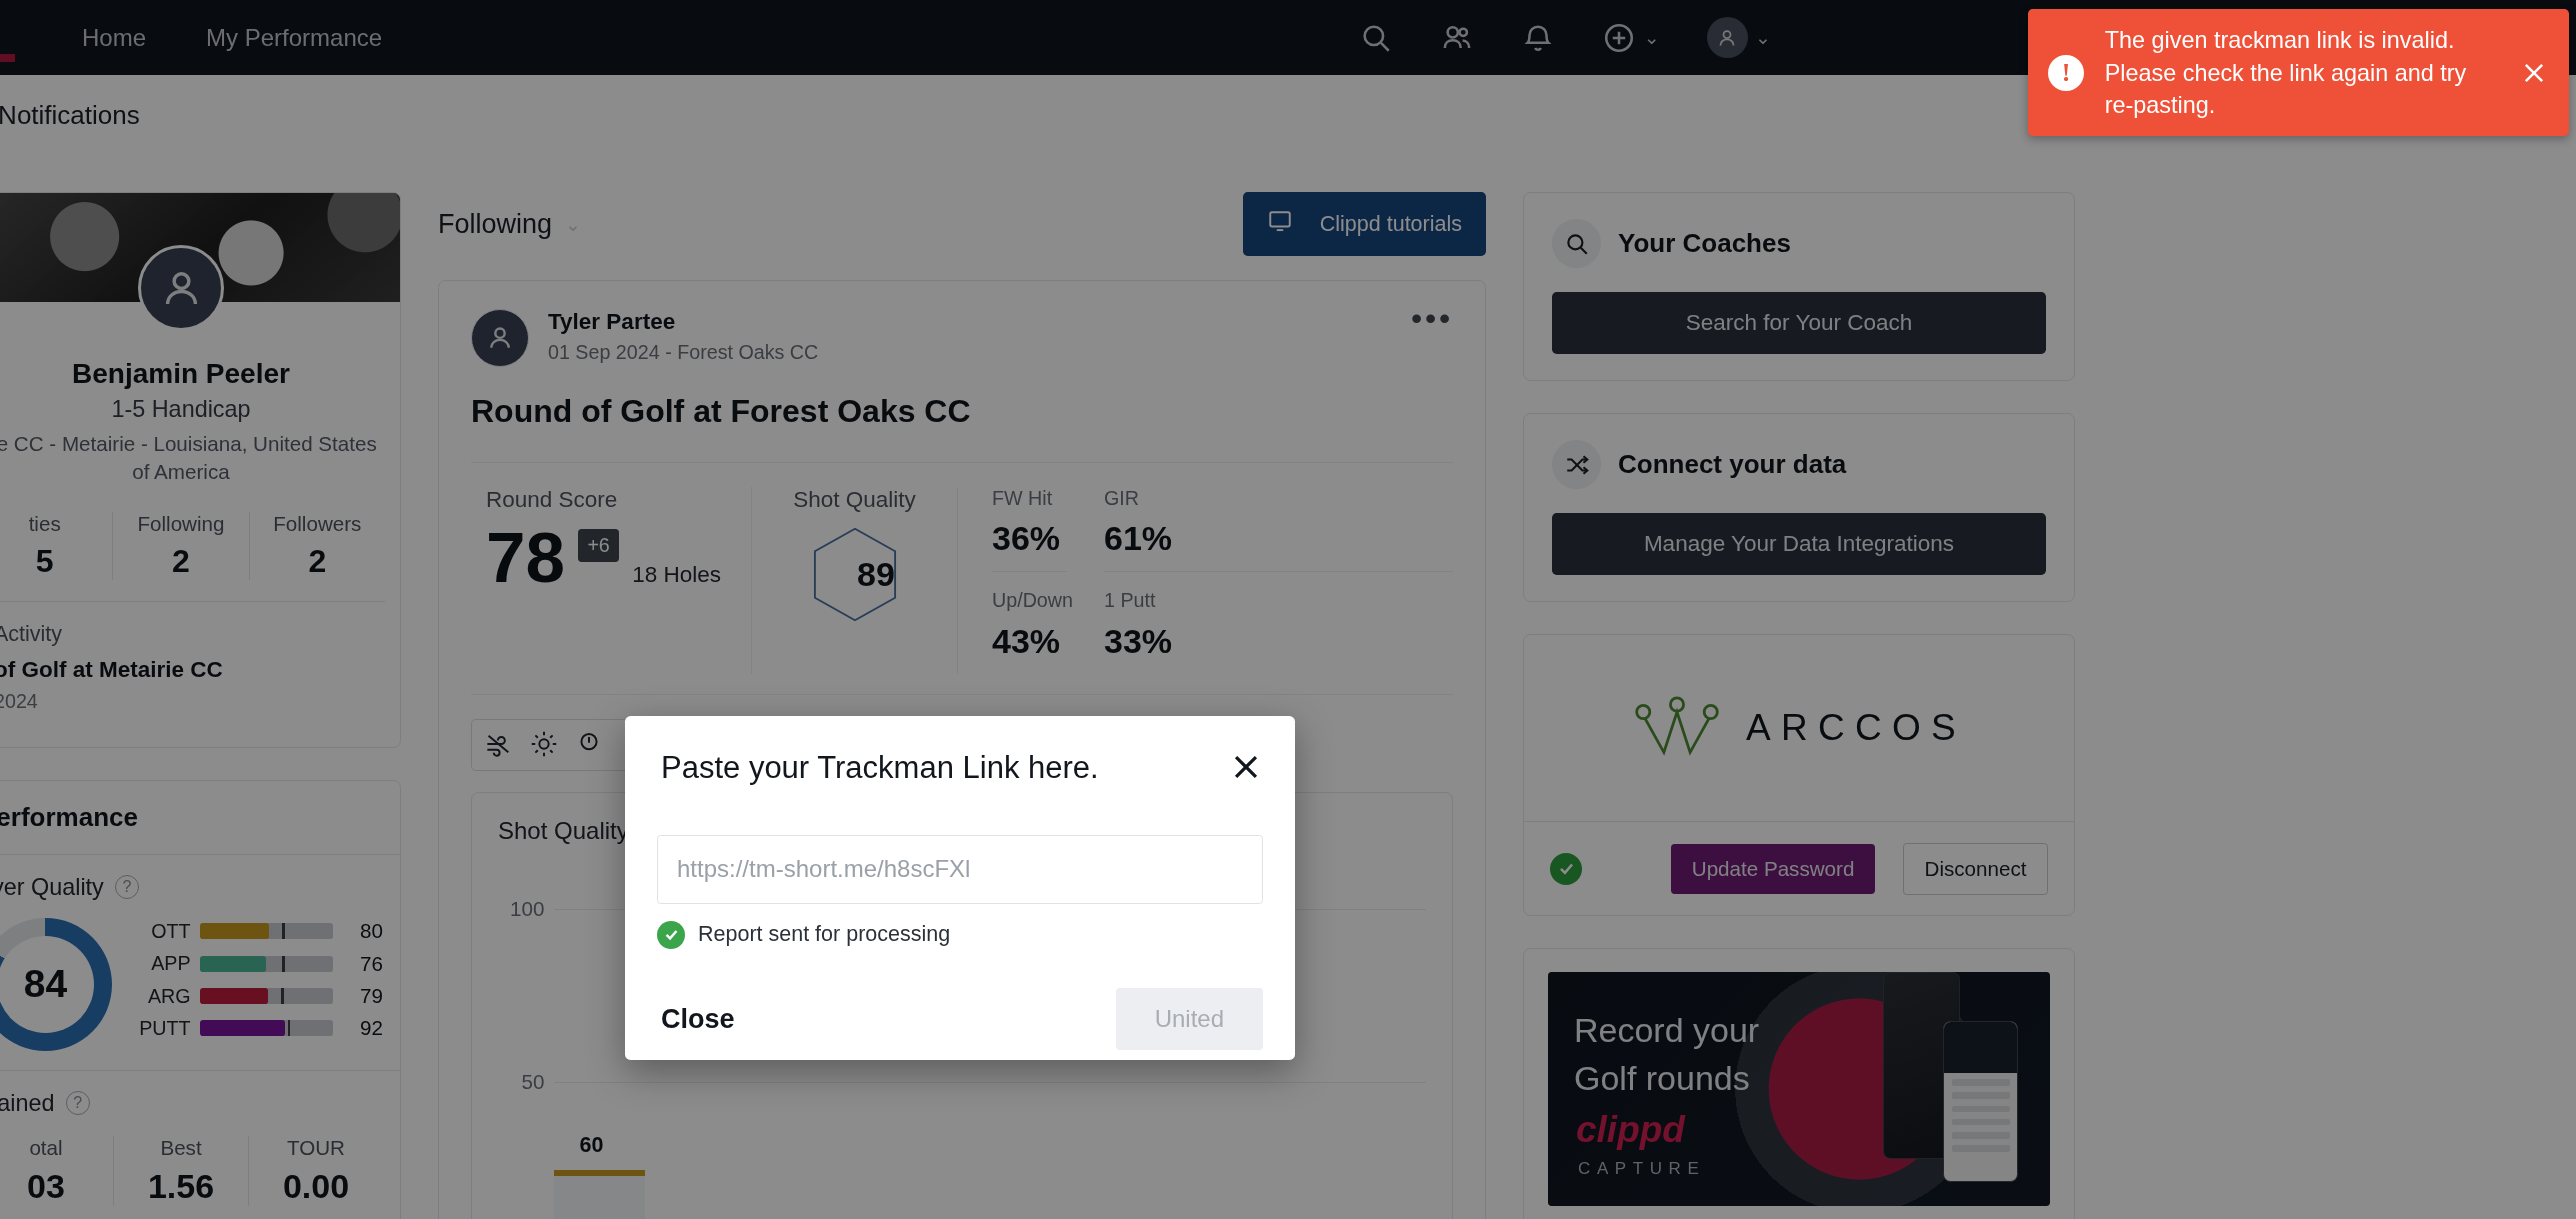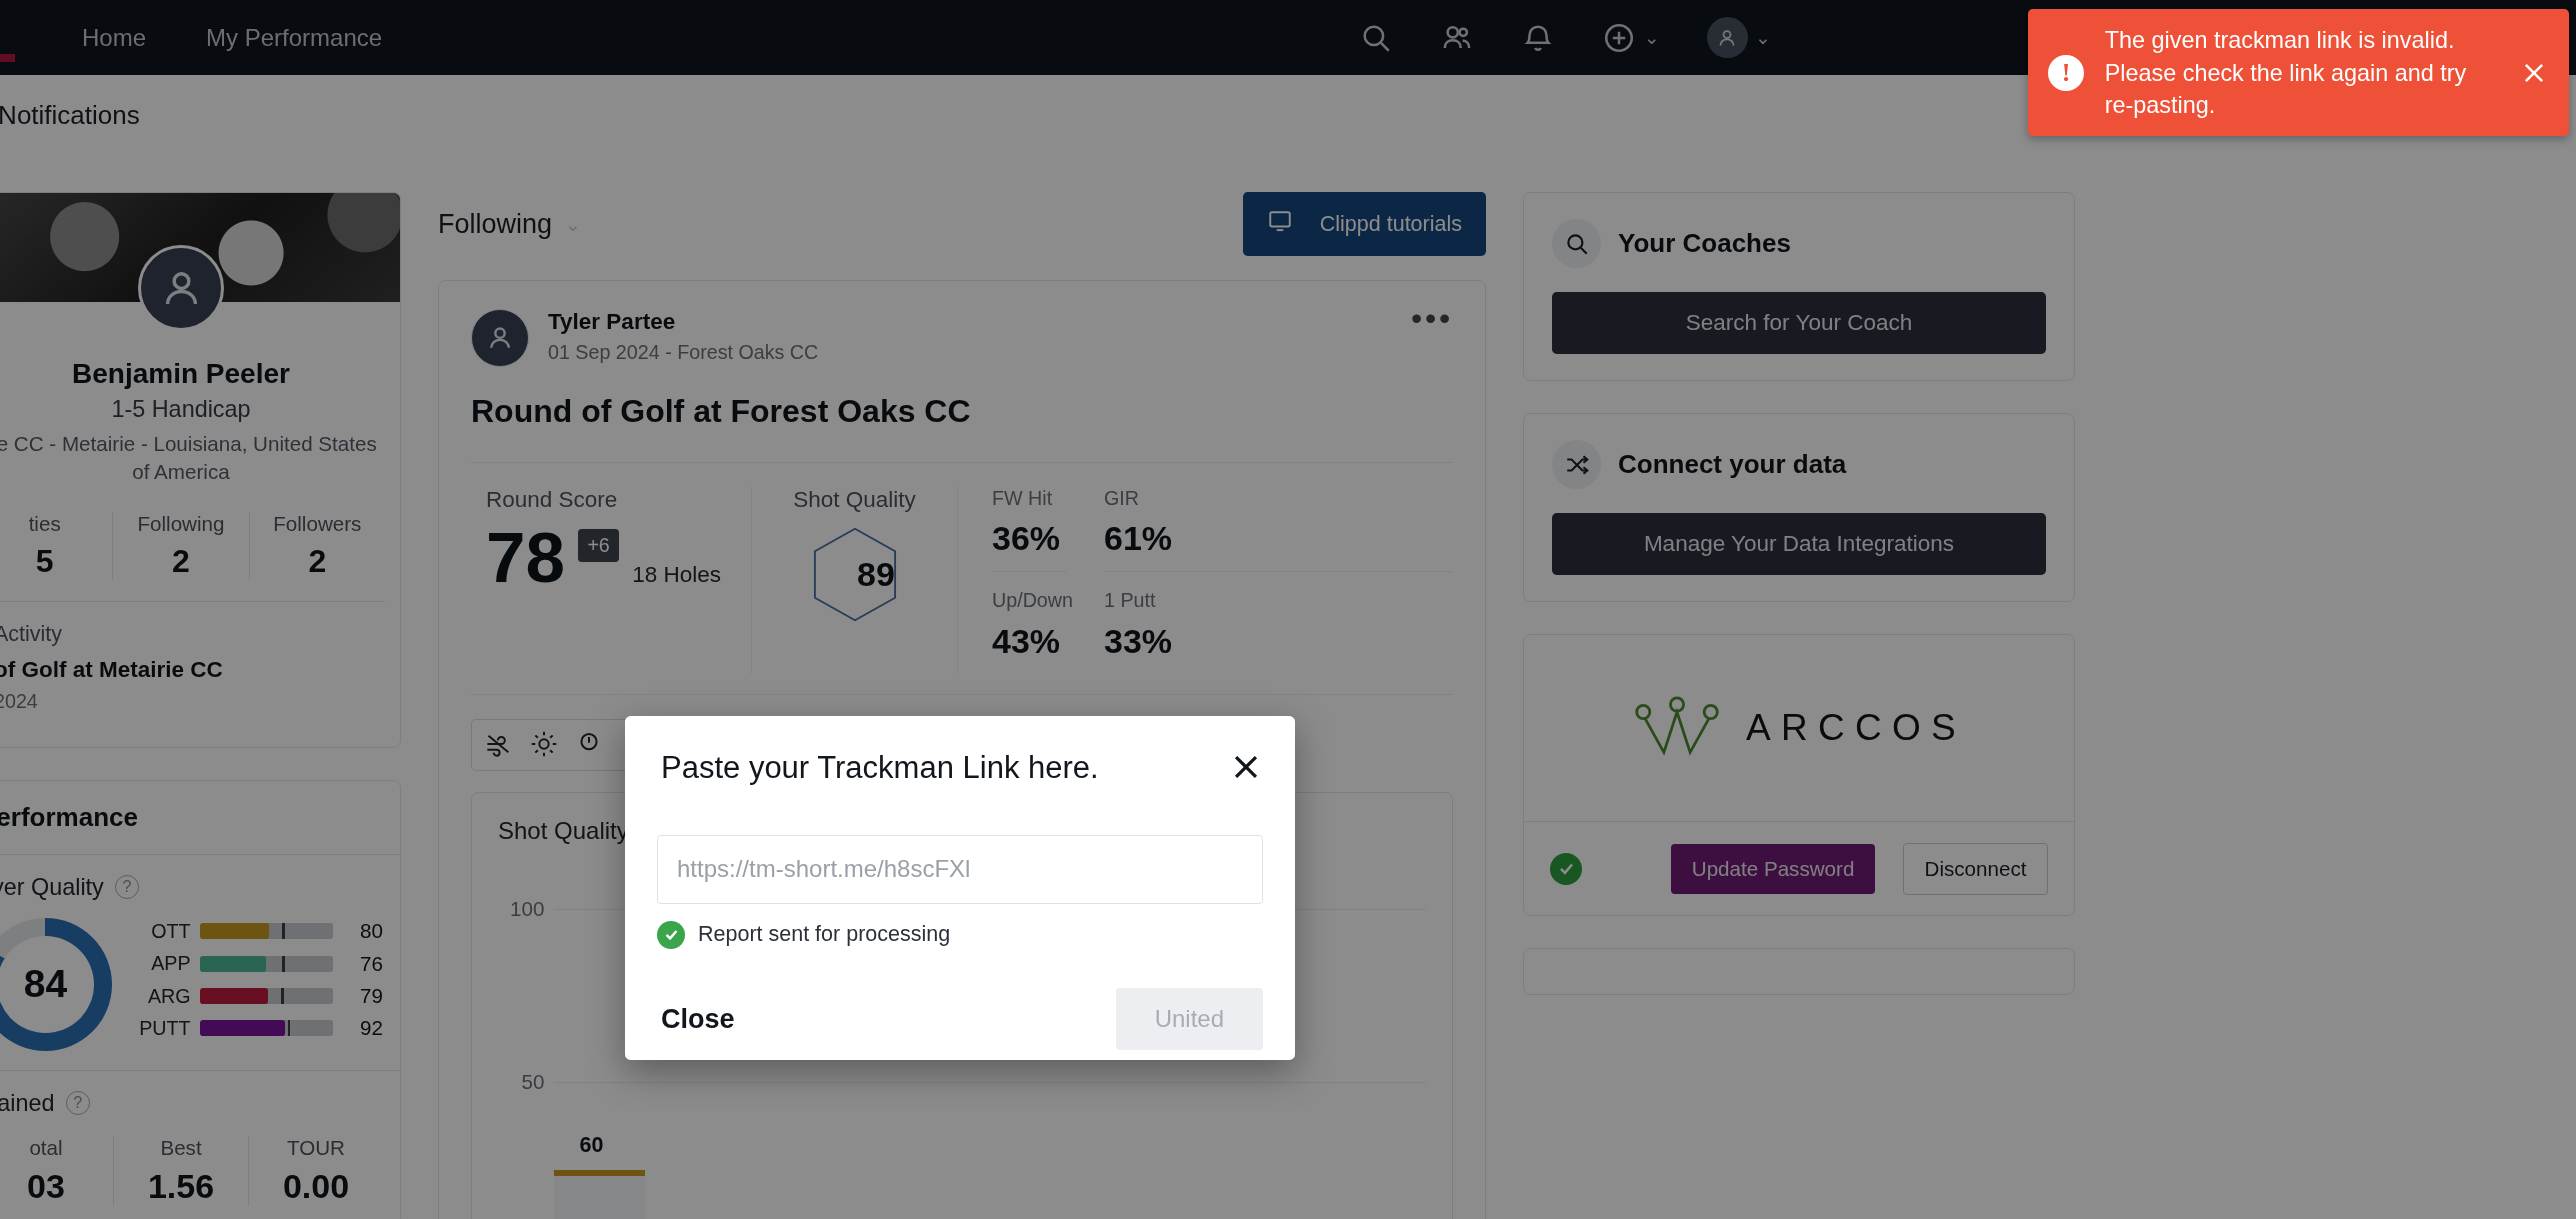--- a/index.html
+++ b/index.html
@@ -754,20 +754,38 @@
             <svg viewBox="0 0 24 24" fill="none" stroke="currentColor" stroke-width="3.2">
                 <polyline points="5,12.5 10,17.5 19,7"></polyline>
               </svg>
           </div>
           <button class="btn-dark-sm">Update Password</button>
           <button class="btn-out-sm">Disconnect</button>
         </div>
       </div>
 
       <div class="rcard pad0">
+        <div class="promo">
+          <div class="promo-txt">
+            <div>Record your</div>
+            <div>Golf rounds</div>
+          </div>
+          <div class="promo-brand">clippd</div>
+          <div class="promo-sub">CAPTURE</div>
+          <div class="phone1"></div>
+          <div class="phone2">
+            <div class="ph2-top"></div>
+            <div class="ph2-l"></div>
+              <div class="ph2-l"></div>
+              <div class="ph2-l"></div>
+            <div class="ph2-l"></div>
+              <div class="ph2-l"></div>
+              <div class="ph2-l"></div>
+          </div>
+        </div>
         <div class="promo-btn-wrap">
           
         </div>
       </div>
     </div>
   </div>
 
   <div class="scrim"></div>
 
   <div class="modal">

